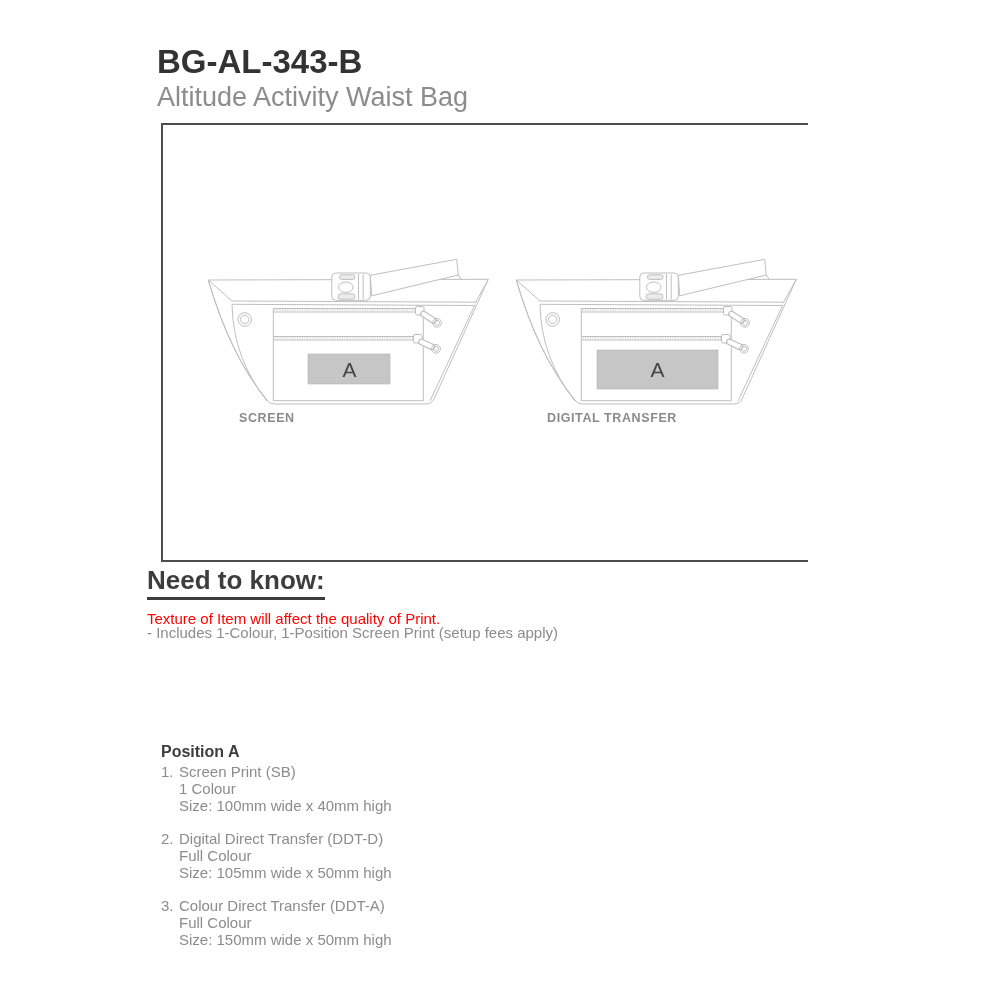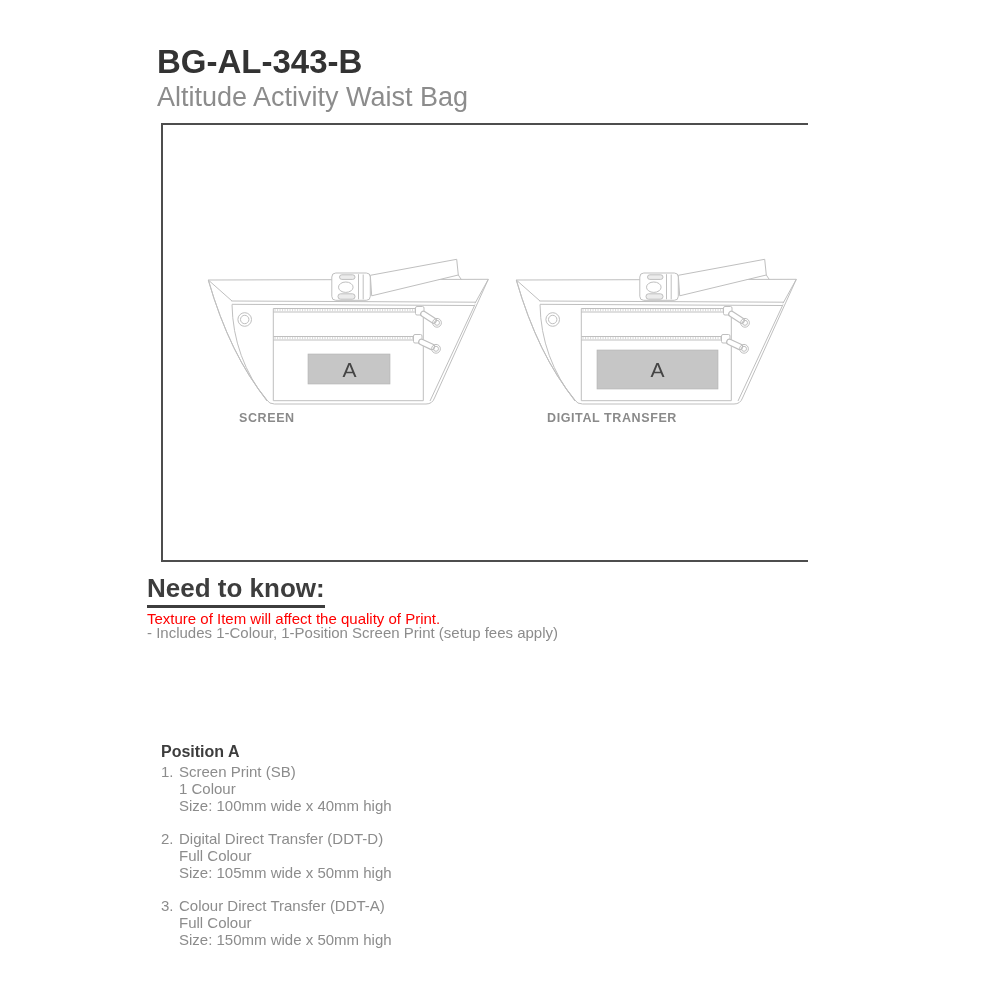--- a/index.html
+++ b/index.html
@@ -26,21 +26,21 @@
   .bag text{fill:#454545;stroke:none;font-family:"Liberation Sans",sans-serif;
             font-size:21px;text-anchor:middle;}
 
   .caption{position:absolute;top:411px;width:220px;text-align:left;font-size:12.5px;
            font-weight:bold;color:#8a8a8a;letter-spacing:.6px;line-height:15px;}
   .caption-left{left:239px;}
   .caption-right{left:547px;}
 
   .h2{position:absolute;left:147px;font-size:26px;font-weight:bold;color:#3d3d3d;
       line-height:27px;border-bottom:3px solid #3d3d3d;padding-bottom:3px;}
-  .need-heading{top:567px;margin-top:8px;}
+  .need-heading{top:567px;}
   .branding-heading{top:702px;}
 
   .note{position:absolute;left:147px;font-size:15px;line-height:17px;white-space:nowrap;}
   .note-gray{top:600px;color:#8c8c8c;margin-top:24px;}
   .note-red{top:610px;color:#ff0000;}
 
   .pos-title{position:absolute;left:161px;top:743px;font-size:16px;font-weight:bold;
              color:#3d3d3d;line-height:18px;}
   .options{position:absolute;left:161px;top:763px;font-size:15px;color:#8c8c8c;}
   .opt{position:relative;margin-bottom:16px;line-height:17px;}

